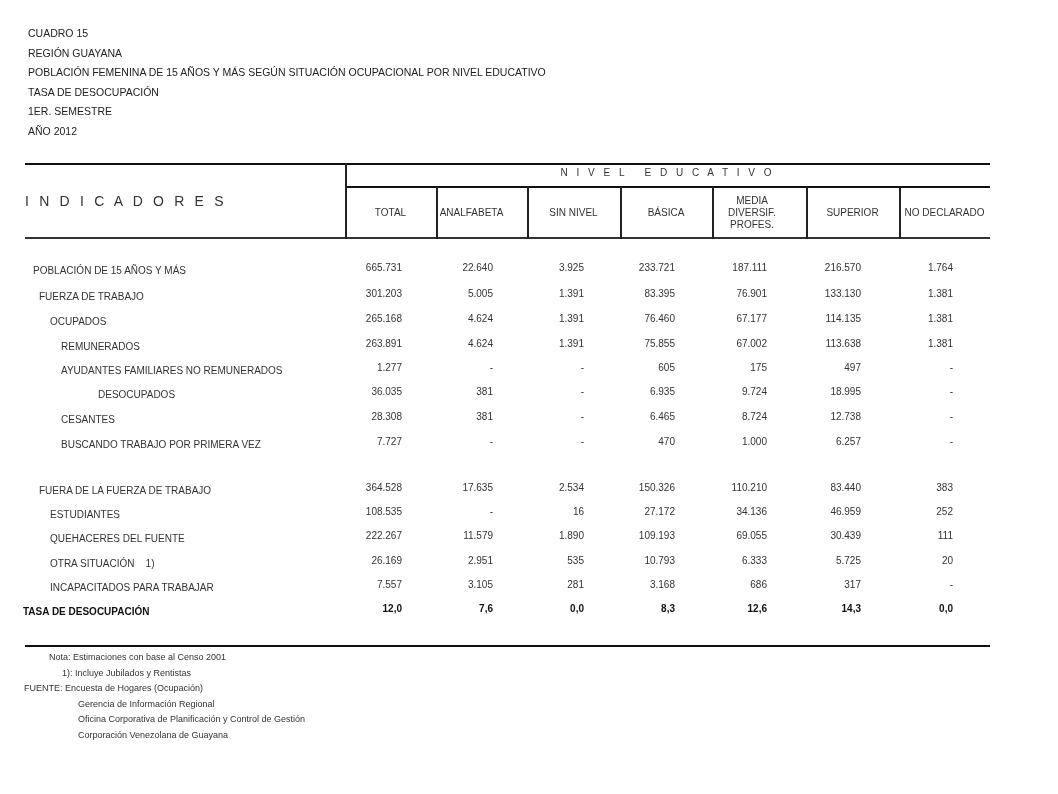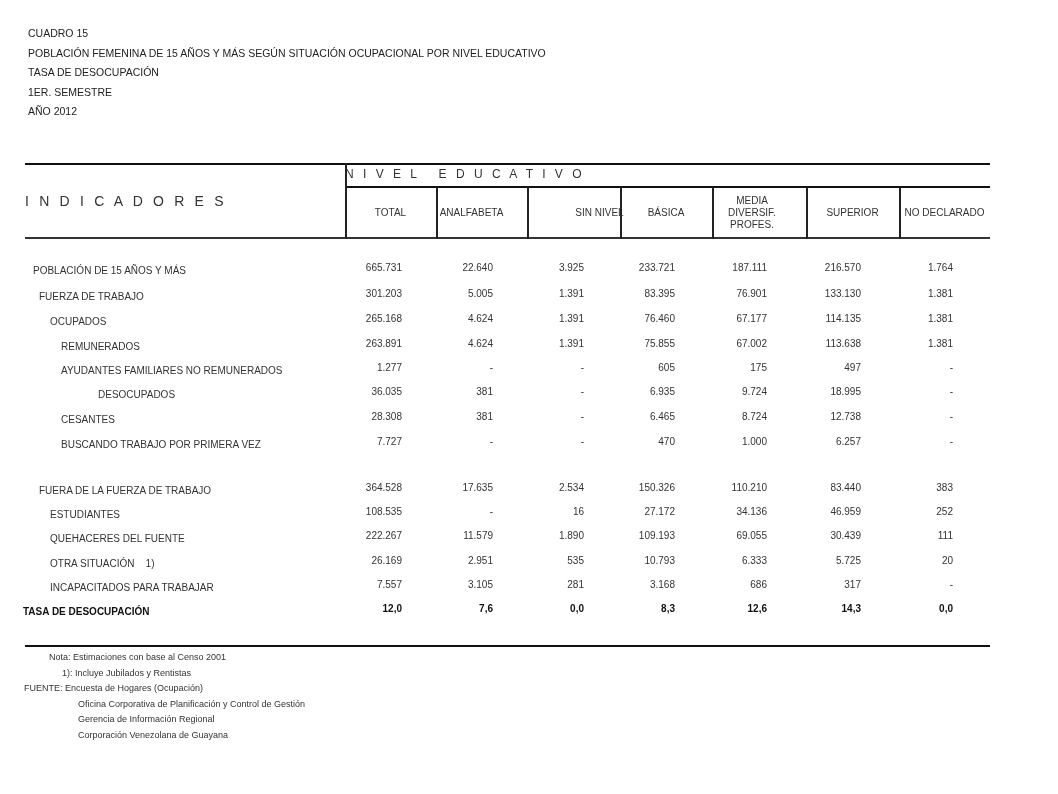--- a/index.html
+++ b/index.html
@@ -14,38 +14,39 @@
   .rule { position: absolute; left: 0; width: 965px; background: #111; }
   .rule.top { top: 0; height: 2px; }
   .rule.hdr-bottom { top: 74px; height: 1.5px; background: #333; }
   .rule.bottom { top: 482px; height: 2px; }
   .rule.sub { top: 23px; left: 320px; width: 645px; height: 2px; }
   .vline { position: absolute; top: 0; width: 1.5px; background: #222; height: 76px; }
   .vline.short { top: 24px; height: 52px; }
 
   .ind-head { position: absolute; left: 0; top: 30px; width: 320px; text-align: left;
     font-size: 14px; letter-spacing: 3.2px; color: #333; }
-  .nivel-head { position: absolute; left: 320px; top: 4px; width: 645px; text-align: left;
-    font-size: 12px; letter-spacing: 3px; color: #333; }
+  .nivel-head { position: absolute; left: 320px; top: 4px; width: 645px; text-align: center;
+    font-size: 10px; letter-spacing: 3px; color: #333; }
   .col-head { position: absolute; top: 25px; height: 49px; display: flex; align-items: center; justify-content: center;
     text-align: center; font-size: 10px; line-height: 12px; color: #333; }
 
   .row { position: absolute; left: 0; width: 965px; height: 20px; font-size: 10px; color: #333; }
   .row .lbl { position: absolute; top: 0; white-space: nowrap; line-height: 20px; }
   .row .val { position: absolute; top: -3px; text-align: right; width: 80px; line-height: 20px; }
   .row.bold { font-weight: bold; color: #111; }
 
   .notes { position: absolute; left: 28px; top: 650px; font-size: 9px; line-height: 15.5px; color: #333; }
   .notes div { white-space: nowrap; }
 </style>
 </head>
 <body>
 
 <div class="titles">
   <div>CUADRO 15</div>
+  <div>REGIÓN GUAYANA</div>
   <div>POBLACIÓN FEMENINA DE 15 AÑOS Y MÁS SEGÚN SITUACIÓN OCUPACIONAL POR NIVEL EDUCATIVO</div>
   <div>TASA DE DESOCUPACIÓN</div>
   <div>1ER. SEMESTRE</div>
   <div>AÑO 2012</div>
 </div>
 
 <div class="tbl" id="tbl">
   <div class="rule top"></div>
   <div class="rule sub"></div>
   <div class="rule hdr-bottom"></div>
@@ -54,21 +55,21 @@
   <div class="nivel-head" style="white-space:pre;">N I V E L   E D U C A T I V O</div>
 <div class="vline" style="left: 320px;"></div>
     <div class="vline short" style="left: 411px;"></div>
     <div class="vline short" style="left: 502px;"></div>
     <div class="vline short" style="left: 595px;"></div>
     <div class="vline short" style="left: 687px;"></div>
     <div class="vline short" style="left: 781px;"></div>
     <div class="vline short" style="left: 874px;"></div>
     <div class="col-head" style="left: 320px; width: 91px;">TOTAL</div>
     <div class="col-head" style="left: 397px; width: 99px;">ANALFABETA</div>
-    <div class="col-head" style="left: 528px; width: 93px;">SIN NIVEL</div>
+    <div class="col-head" style="left: 502px; width: 93px;">SIN NIVEL</div>
     <div class="col-head" style="left: 595px; width: 92px;">BÁSICA</div>
     <div class="col-head" style="left: 687px; width: 80px;">MEDIA DIVERSIF. PROFES.</div>
     <div class="col-head" style="left: 781px; width: 93px;">SUPERIOR</div>
     <div class="col-head" style="left: 874px; width: 91px;">NO DECLARADO</div>
     <div class="row" style="top: 98px;">
       <span class="lbl" style="left: 8px; white-space: pre;">POBLACIÓN DE 15 AÑOS Y MÁS</span>
       <span class="val" style="left: 297px;">665.731</span>
       <span class="val" style="left: 388px;">22.640</span>
       <span class="val" style="left: 479px;">3.925</span>
       <span class="val" style="left: 570px;">233.721</span>
@@ -205,16 +206,16 @@
       <span class="val" style="left: 662px;">12,6</span>
       <span class="val" style="left: 756px;">14,3</span>
       <span class="val" style="left: 848px;">0,0</span>
     </div>
   </div>
 
 <div class="notes">
   <div style="padding-left:21px;">Nota: Estimaciones con base al Censo 2001</div>
   <div style="padding-left:34px;">1): Incluye Jubilados y Rentistas</div>
   <div style="margin-left:-4px;">FUENTE: Encuesta de Hogares (Ocupación)</div>
+  <div style="padding-left:50px;">Gerencia de Información Regional</div>
   <div style="padding-left:50px;">Oficina Corporativa de Planificación y Control de Gestión</div>
-  <div style="padding-left:50px;">Gerencia de Información Regional</div>
   <div style="padding-left:50px;">Corporación Venezolana de Guayana</div>
 </div>
 
 </body></html>

